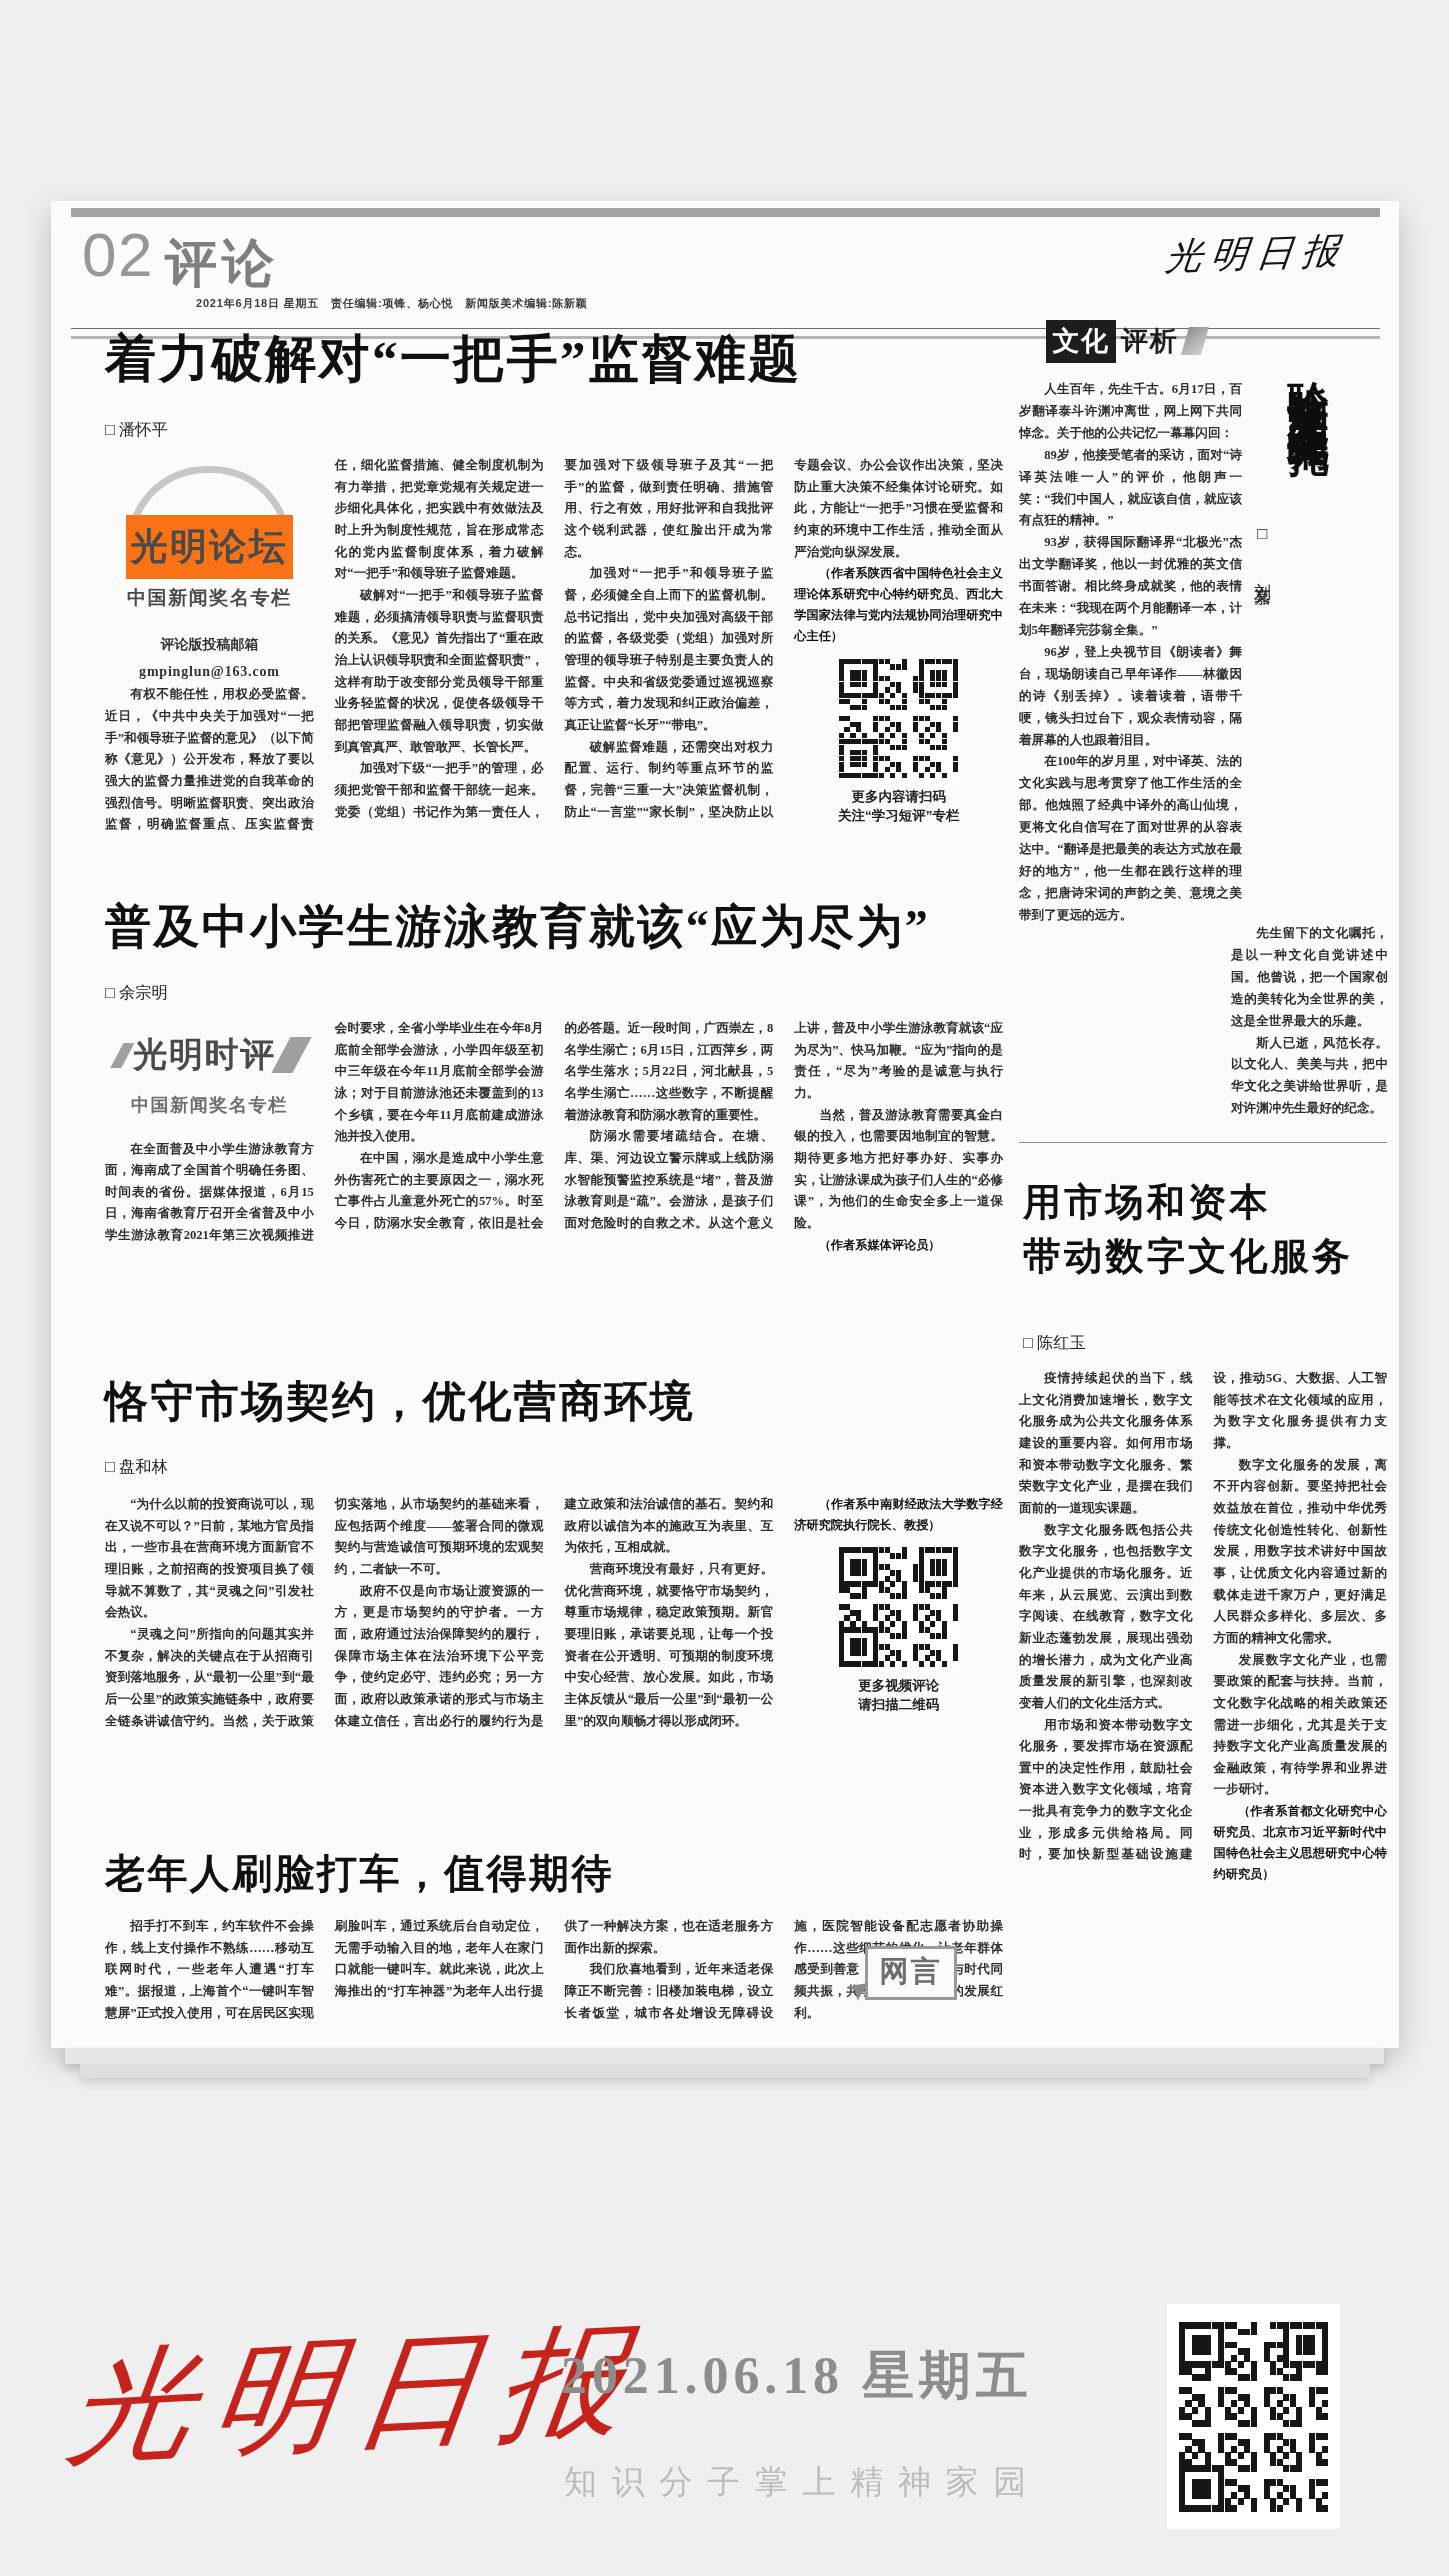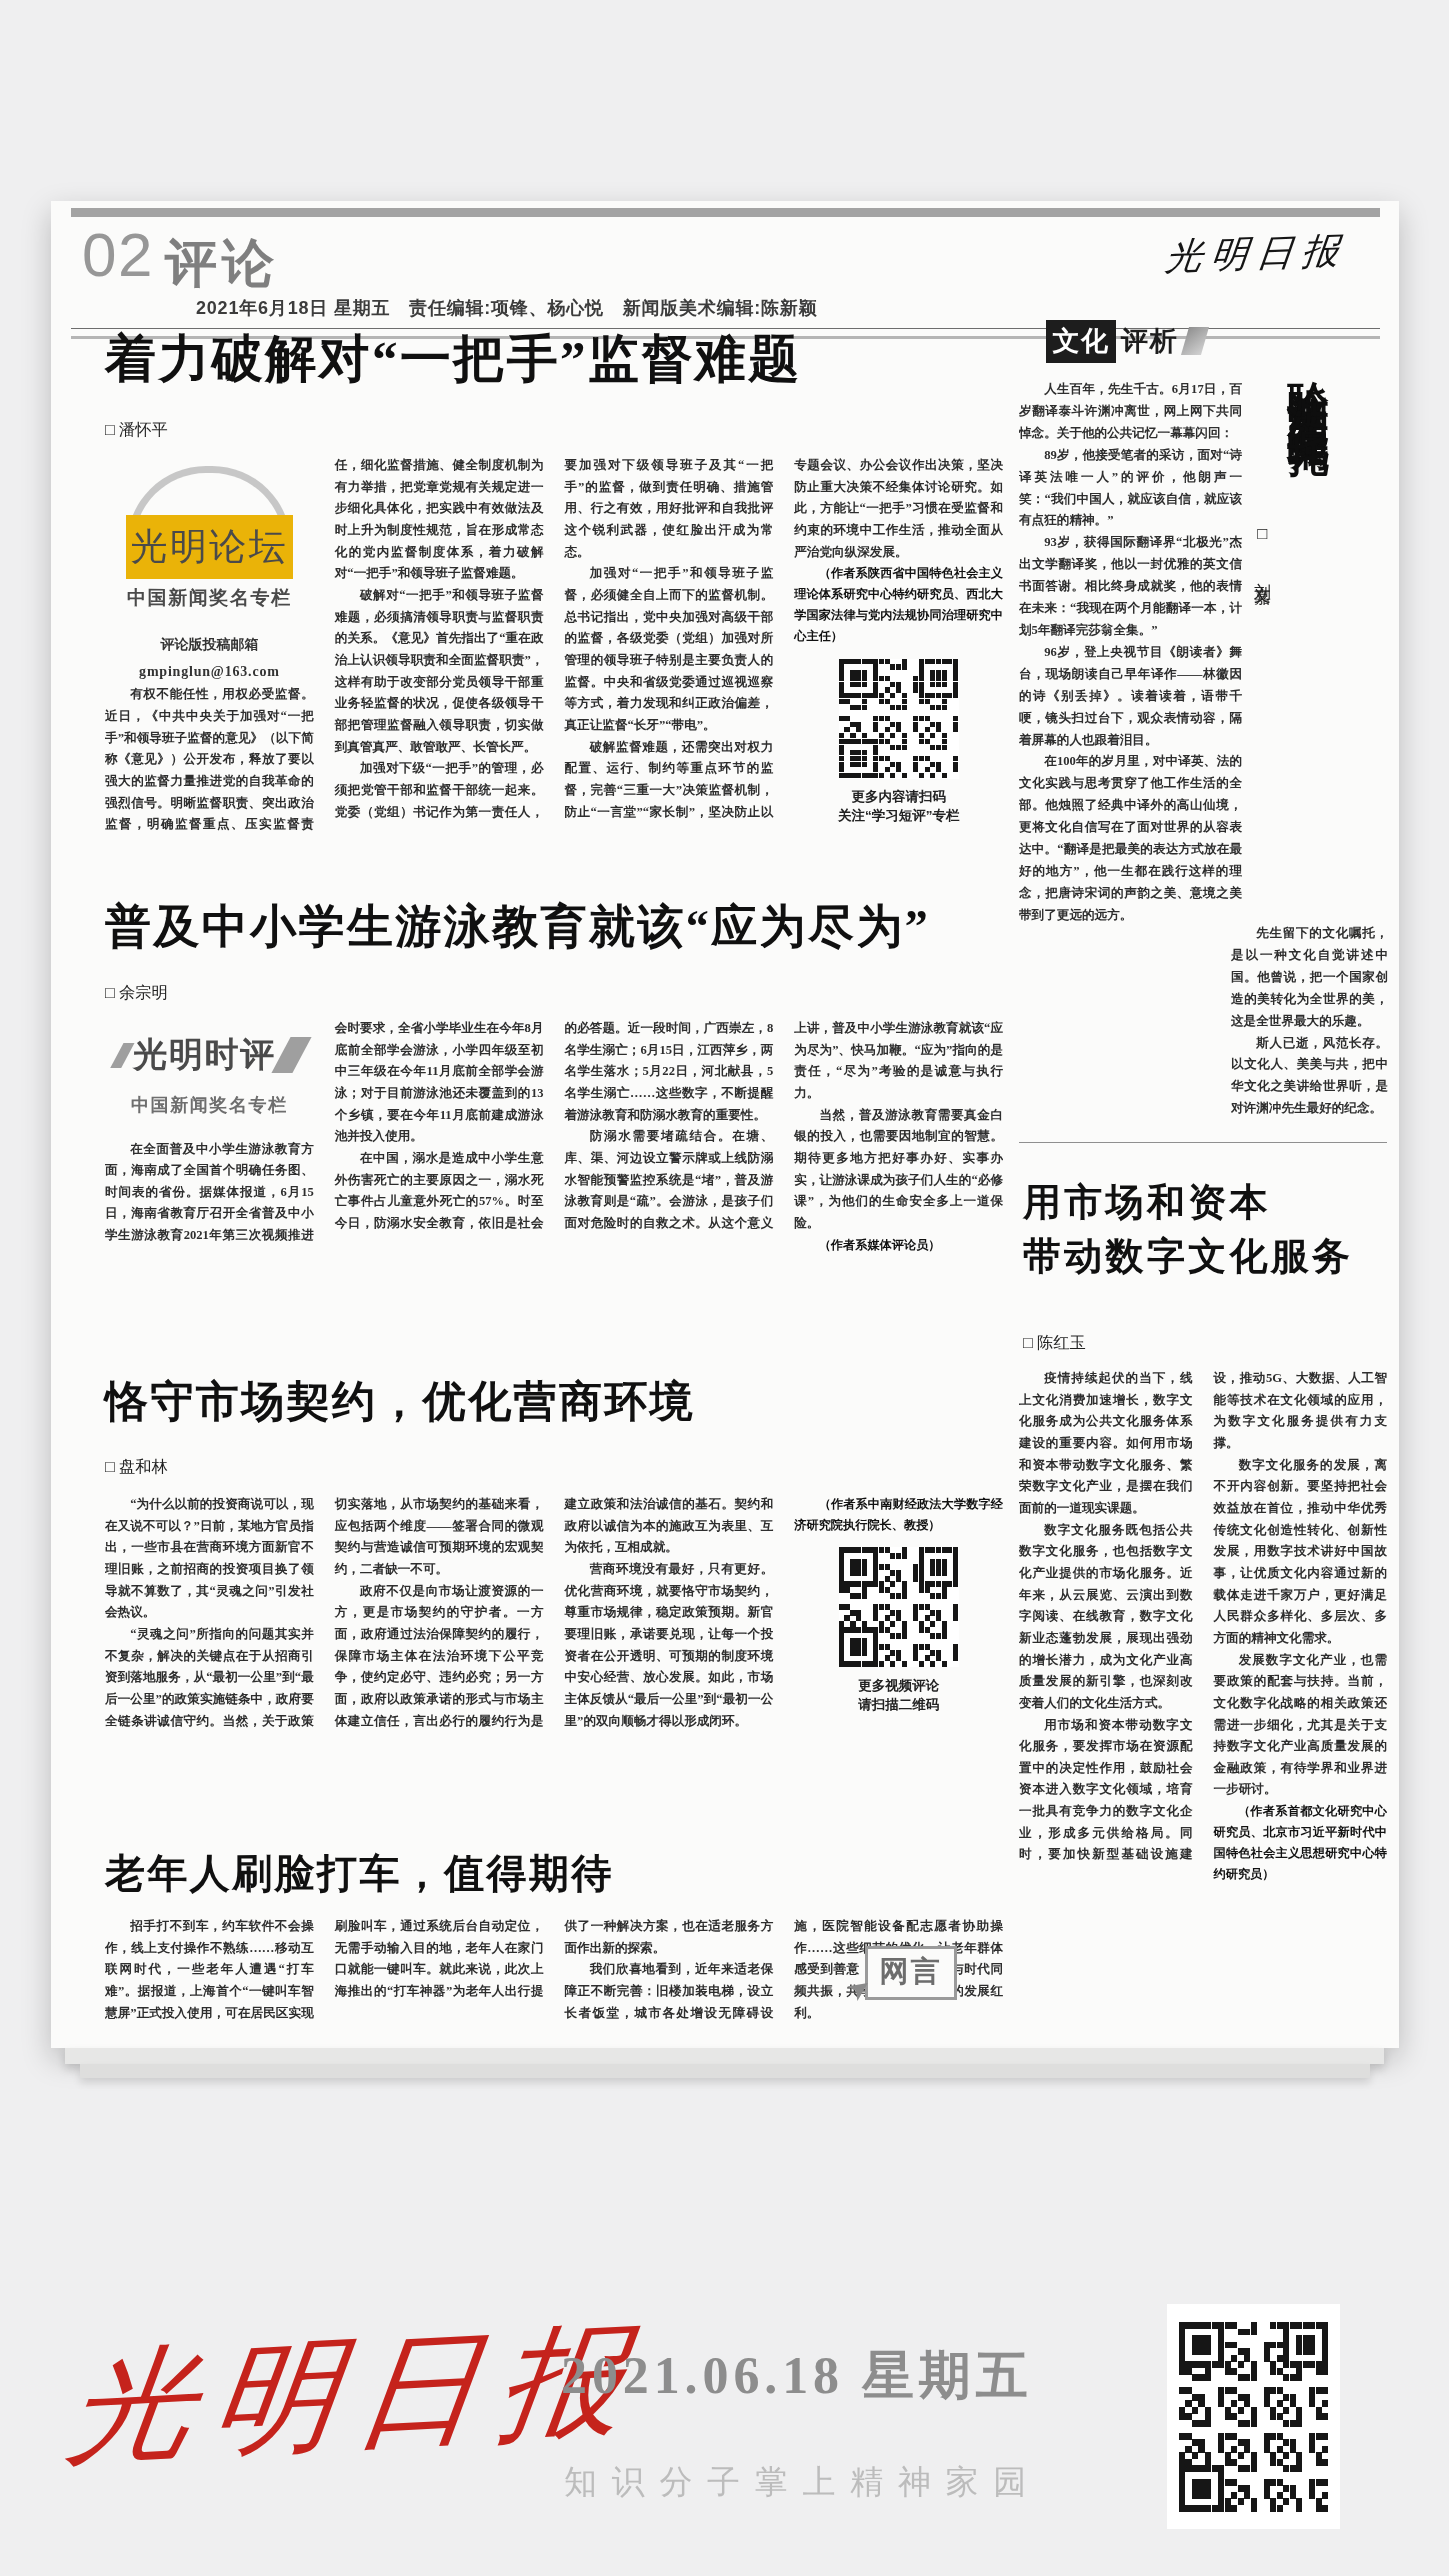--- a/index.html
+++ b/index.html
@@ -14,21 +14,21 @@
     position:absolute;left:51px;top:201px;width:1348px;height:1847px;
     background:#fbfbfa;box-shadow:0 11.4px 28px rgba(0,0,0,.22);
   }
   .sheet-stack1{position:absolute;left:65px;top:2048px;width:1319px;height:16.3px;background:#e7e7e6;box-shadow:0 4.9px 9.8px rgba(0,0,0,.15);}
   .sheet-stack2{position:absolute;left:80px;top:2064px;width:1290px;height:14px;background:#dededd;box-shadow:0 4.9px 8.2px rgba(0,0,0,.12);}
 
   .topbar{position:absolute;left:19.6px;top:6.5px;width:1309px;height:9px;background:#a3a3a3;}
 
   .pgnum{position:absolute;left:31px;top:18px;font-size:62px;color:#979797;font-weight:400;letter-spacing:1.6px;}
   .section-name{position:absolute;left:114px;top:28px;font-size:52px;color:#7f7f7f;font-weight:700;letter-spacing:4.9px;}
-  .dateline{position:absolute;left:145px;top:95px;font-size:18px;font-weight:700;color:#3c3c3c;letter-spacing:0.8px;}
+  .dateline{position:absolute;left:145px;top:95px;font-size:11px;font-weight:700;color:#3c3c3c;letter-spacing:0.8px;}
   .masthead-script{
     position:absolute;right:52px;top:28px;font-size:37px;color:#151515;
     font-family:"DejaVu Serif","Liberation Serif",serif;font-style:italic;
     letter-spacing:8.2px;transform:skewX(-8deg) rotate(-2deg);
   }
   .header-rule{position:absolute;left:19.6px;top:127px;width:1309px;height:7.3px;
     border-top:1.6px solid #6d6d6d;border-bottom:3.3px solid #b5b5b5;}
 
   
   .headline{
@@ -48,22 +48,22 @@
   .cols4{column-count:4;}
   .cols2{column-count:2;}
   .para{margin:0;text-indent:2em;font-weight:bold;}
   .attr{margin:0;text-indent:2em;font-weight:700;color:#111;
     font-family:"Liberation Sans","DejaVu Sans",sans-serif;font-size:12.2px;}
 
   
   .colbox{break-inside:avoid;text-align:center;padding-top:11.4px;}
   .arc{width:150px;height:72px;border:7.3px solid #c7c7c7;border-bottom:none;
     border-radius:150px 150px 0 0;margin:0 auto;}
-  .forum-title{display:inline-block;background:#eab308;padding:0 4.9px;margin-top:-39px;
-    font-size:37px;font-weight:400;color:#4a4a4a;letter-spacing:2.4px;}
+  .forum-title{display:inline-block;background:#f97316;padding:0 4.9px;margin-top:-39px;
+    font-size:37px;font-weight:700;color:#4a4a4a;letter-spacing:2.4px;}
   .forum-sub{font-size:19px;font-weight:700;color:#4a4a4a;letter-spacing:1.6px;margin-top:3.3px;}
   .forum-mail-label{font-size:14px;font-weight:700;color:#333;margin-top:18px;}
   .forum-mail{font-size:14px;font-weight:700;color:#333;margin-top:3.3px;letter-spacing:0.8px;}
 
   .shiping-wrap{break-inside:avoid;text-align:center;padding:8.2px 0 18px 0;}
   .shiping-row{display:flex;align-items:center;justify-content:center;gap:4.9px;}
   .slash{width:21px;height:36px;background:#9f9f9f;transform:skewX(-28deg);}
   .slash.small{width:11.4px;height:24.5px;}
   .shiping-title{font-size:34px;font-weight:700;color:#4a4a4a;letter-spacing:1.6px;}
   .shiping-sub{font-size:18px;font-weight:700;color:#6e6e6e;letter-spacing:1.6px;margin-top:4.9px;}

